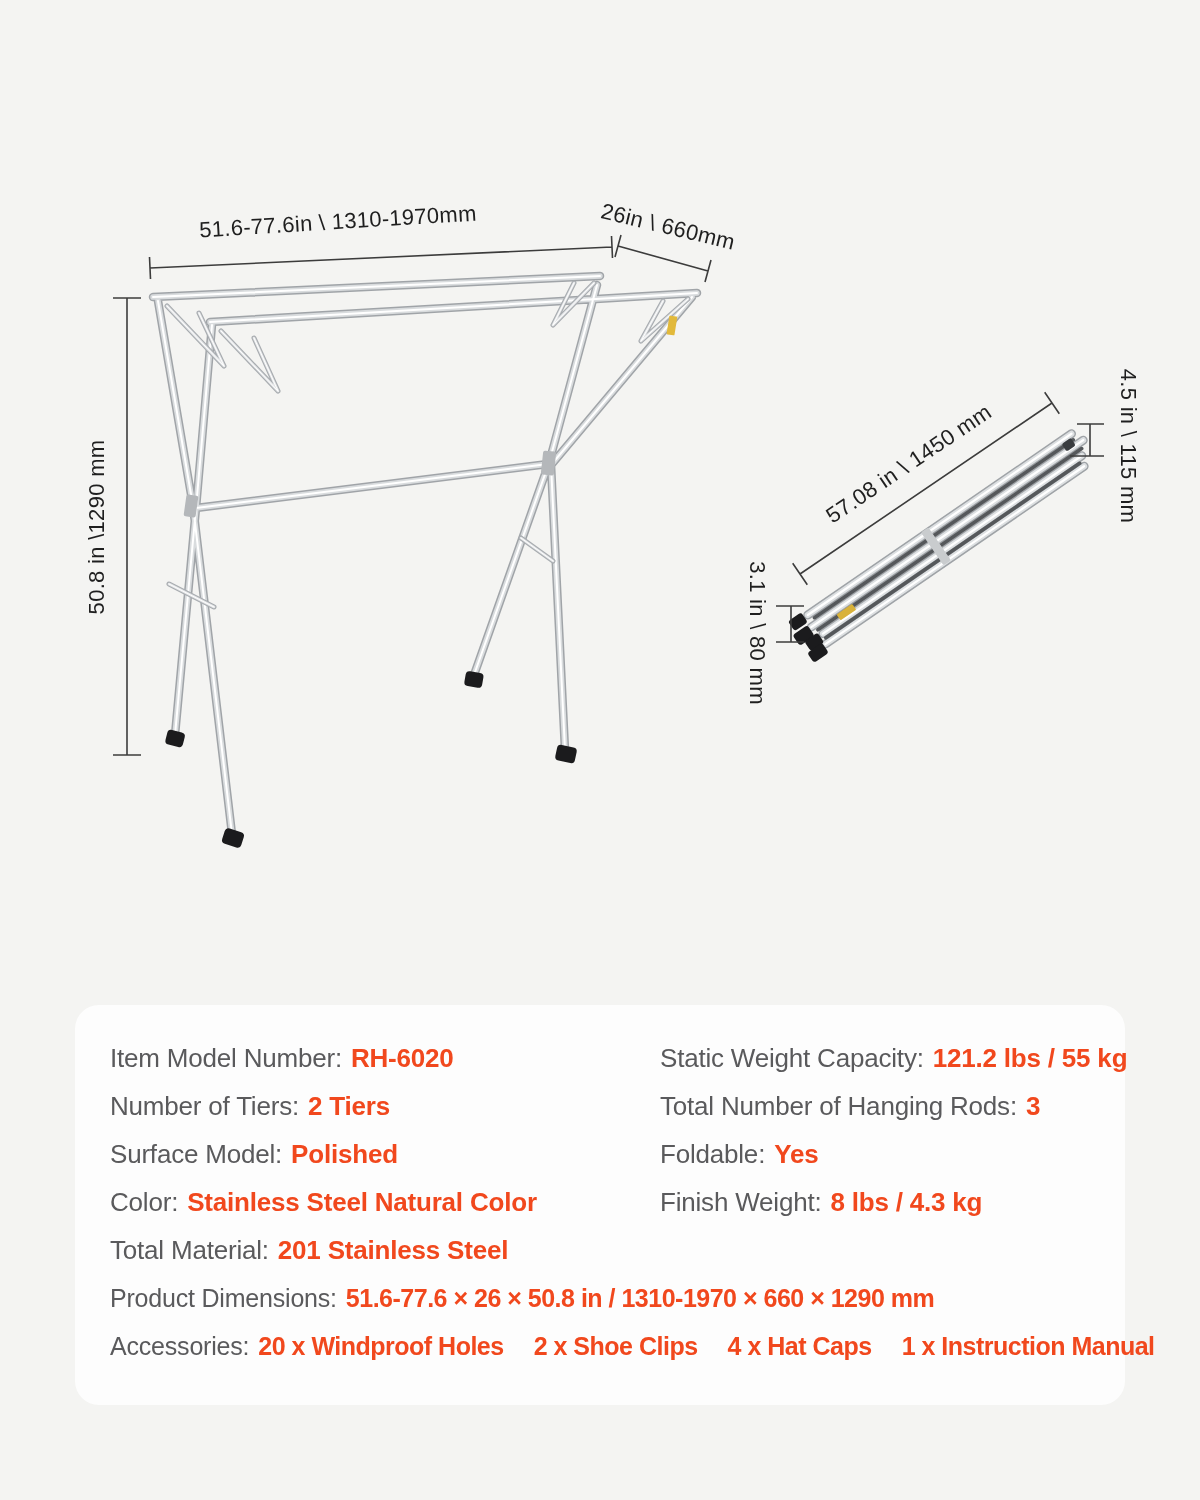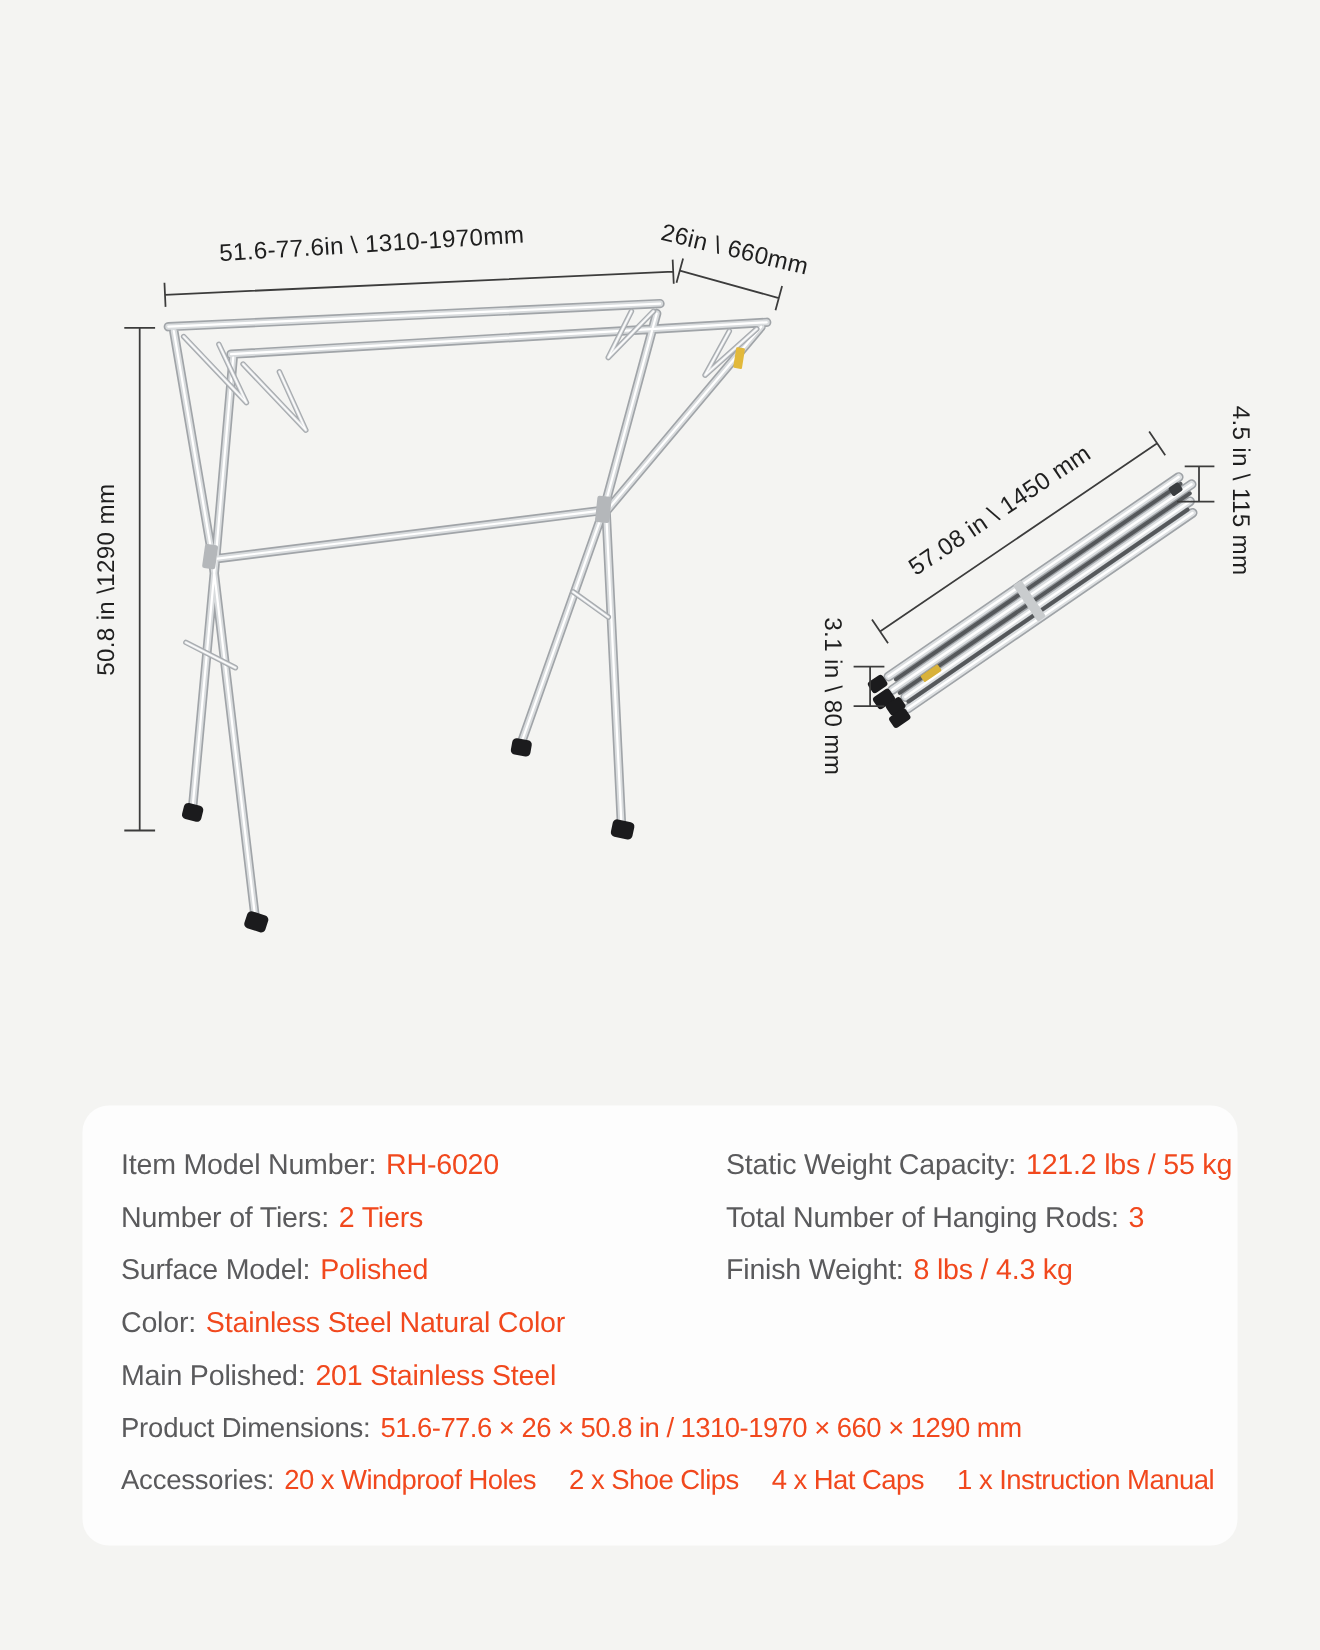--- a/index.html
+++ b/index.html
@@ -40,21 +40,21 @@
   }
   .spec-label {
     font-size:26px;
     color:#5a5a5c;
     margin-right:9px;
     letter-spacing:-0.2px;
     text-align:right;
   }
   .spec-value {
     font-size:26px;
-    font-weight:400;
+    font-weight:700;
     color:var(--accent,#f1481d);
     letter-spacing:-0.2px;
   }
   .col-full .spec-label { font-size:25px; }
   .col-full .spec-value { font-size:25px; letter-spacing:-0.5px; }
   .col-full .spec-value + .spec-value { margin-left:30px; }
 </style>
 </head>
 <body>
 
@@ -151,32 +151,36 @@
       </div>
       <div class="spec-row">
         <span class="spec-label">Surface Model:</span>
         <span class="spec-value">Polished</span>
       </div>
       <div class="spec-row">
         <span class="spec-label">Color:</span>
         <span class="spec-value">Stainless Steel Natural Color</span>
       </div>
       <div class="spec-row">
-        <span class="spec-label">Main Polished:</span>
+        <span class="spec-label">Total Material:</span>
         <span class="spec-value">201 Stainless Steel</span>
       </div>
     </div>
   <div class="col col-right">
       <div class="spec-row">
         <span class="spec-label">Static Weight Capacity:</span>
         <span class="spec-value">121.2 lbs / 55 kg</span>
       </div>
       <div class="spec-row">
         <span class="spec-label">Total Number of Hanging Rods:</span>
         <span class="spec-value">3</span>
+      </div>
+      <div class="spec-row">
+        <span class="spec-label">Foldable:</span>
+        <span class="spec-value">Yes</span>
       </div>
       <div class="spec-row">
         <span class="spec-label">Finish Weight:</span>
         <span class="spec-value">8 lbs / 4.3 kg</span>
       </div>
     </div>
   <div class="col col-full">
       <div class="spec-row">
         <span class="spec-label">Product Dimensions:</span>
         <span class="spec-value">51.6-77.6 × 26 × 50.8 in / 1310-1970 × 660 × 1290 mm</span>

